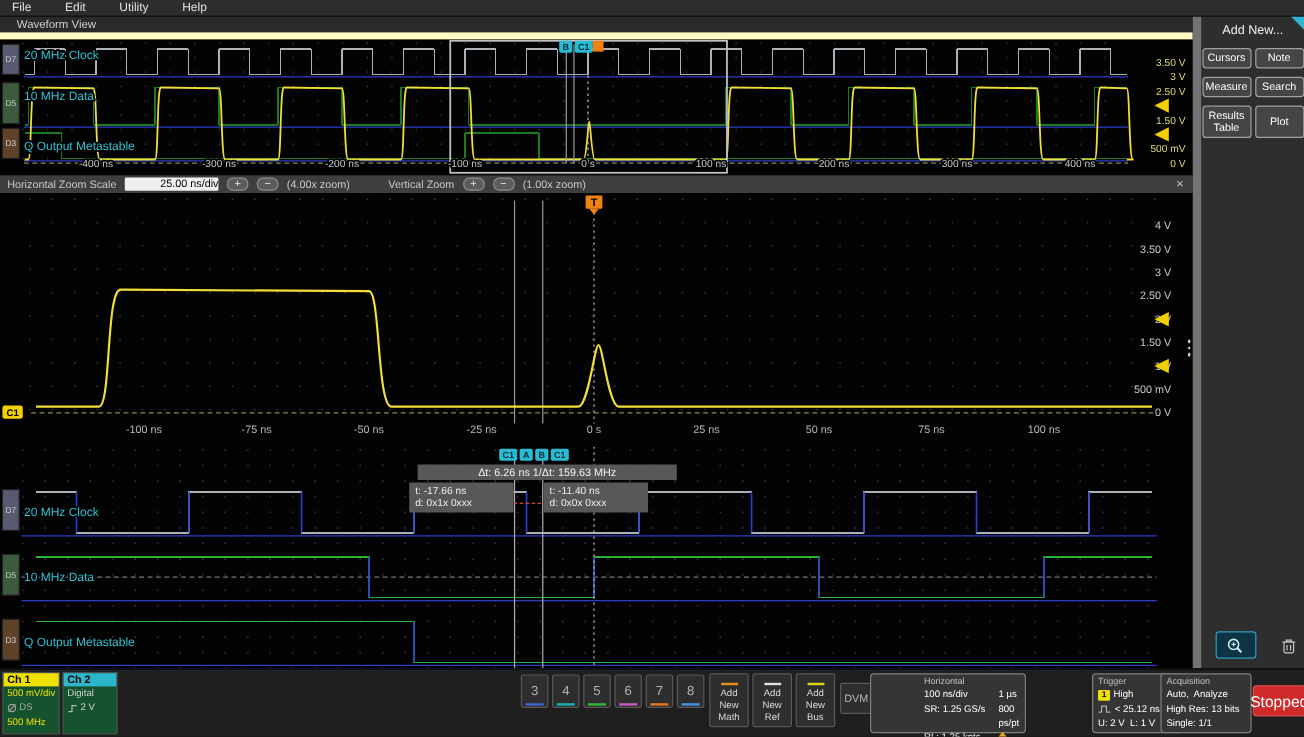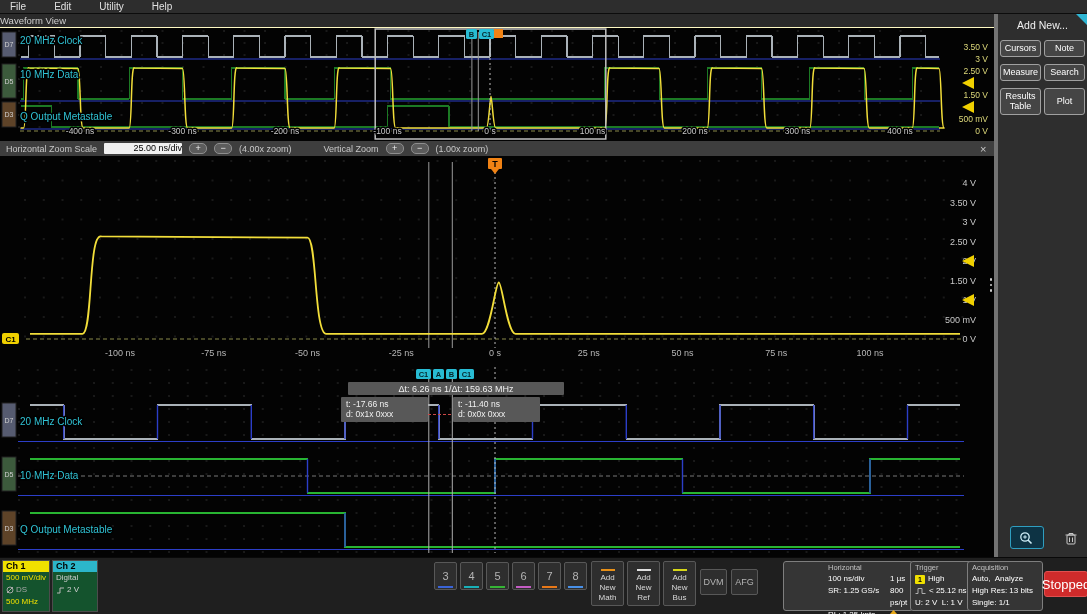--- a/index.html
+++ b/index.html
@@ -1,34 +1,34 @@
 <!DOCTYPE html>
 <html><head>
 <meta charset="utf-8">
 <style>
   html,body{margin:0;padding:0;background:#101010;}
   body{font-family:"Liberation Sans",sans-serif;}
   #page{position:relative;width:1087px;height:614px;background:#202020;overflow:hidden;}
   .menubar{position:absolute;left:0;top:0;width:100%;height:14px;background:#2d2d2d;border-bottom:1px solid #0c0c0c;display:flex;align-items:center;gap:28px;padding-left:10px;box-sizing:border-box;}
   .menubar span{font-size:10px;color:#e0e0e0;}
   #leftcol{position:absolute;left:0;top:14px;width:994px;height:543px;background:#000;}
-  .wvtitle{height:13px;background:#2a2a2a;color:#cfcfcf;font-size:9.5px;line-height:13px;padding-left:0;border-bottom:1px solid #fef9c3;}
+  .wvtitle{height:13px;background:#2a2a2a;color:#cfcfcf;font-size:9.5px;line-height:13px;padding-left:14px;border-bottom:6px solid #fef9c3;}
   .ovwrap{height:113px;position:relative;background:#030303;}
   .zoombar{height:15px;background:#3e3e3e;display:flex;align-items:center;gap:7px;padding:3px 6px;box-sizing:border-box;}
   .zoombar .lbl{font-size:9px;color:#c8c8c8;}
   .zb-val{width:78px;height:11px;background:#f0f0f0;color:#000;font-size:9px;text-align:right;line-height:11px;border-radius:1px;}
   .zb-btn{width:18px;height:11px;background:#5c5c5c;border:1px solid #8e8e8e;border-radius:5px;color:#f0f0f0;font-size:9px;line-height:9px;text-align:center;box-sizing:border-box;padding:0;}
   .zb-close{margin-left:auto;color:#c8c8c8;font-size:11px;width:14px;text-align:center;background:none;border:none;}
   .zvwrap{height:211px;position:relative;background:#030303;}
   .dvwrap{height:191px;position:relative;background:#030303;}
   svg{display:block;}
   svg text{font-family:"Liberation Sans",sans-serif;}
   .dots{position:absolute;right:2px;top:122px;display:flex;flex-direction:column;gap:3px;}
   .dots b{width:2.5px;height:2.5px;background:#cfcfcf;border-radius:50%;}
-  #rightpanel{position:absolute;left:994px;top:14px;width:93px;height:543px;background:#2e2e2e;border-left:4px solid #737373;box-sizing:border-box;}
+  #rightpanel{position:absolute;left:994px;top:14px;width:93px;height:543px;background:#2e2e2e;border-left:7px solid #737373;box-sizing:border-box;}
   .rp-title{text-align:center;font-size:10.5px;color:#f0f0f0;margin-top:5px;}
   .corner-tri{position:absolute;top:0;right:0;width:0;height:0;border-top:11px solid #2fb6d4;border-left:11px solid transparent;}
   .rp-grid{display:grid;grid-template-columns:41px 41px;gap:7px 3px;margin:9px auto 0;width:85px;justify-content:center;}
   .rp-btn{background:#454545;border:1px solid #a0a0a0;border-radius:3px;color:#fff;font-size:9px;padding:2px 0;text-align:center;line-height:1.2;min-height:13px;}
   .rp-bottom{position:absolute;bottom:8px;left:0;width:100%;display:flex;gap:14px;padding-left:12px;box-sizing:border-box;align-items:center;}
   .zoommode-btn{width:34px;height:23px;background:#0d3344;border:1px solid #2f9ec0;border-radius:3px;display:flex;align-items:center;justify-content:center;padding:0;}
   .trash-btn{width:26px;height:23px;background:none;border:none;display:flex;align-items:center;justify-content:center;padding:0;}
   #bottombar{position:absolute;left:0;top:557px;width:1087px;height:57px;background:#1f1f1f;border-top:1px solid #090909;box-sizing:border-box;}
   .chbadge{position:absolute;top:2px;width:48px;height:52px;background:#14532d;border:1px solid #4c4c4c;box-sizing:border-box;}
   .chbadge .hdr{height:11px;font-size:9px;font-weight:bold;color:#000;line-height:11px;padding-left:3px;}
@@ -47,21 +47,21 @@
   .addbtns{position:absolute;left:591px;top:3px;display:flex;gap:3px;}
   .addbtn{width:33px;height:45px;background:#2e2e2e;border:1px solid #585858;border-radius:2px;box-sizing:border-box;text-align:center;padding:0;}
   .addbtn i{display:block;width:14px;height:2px;margin:4px auto 2px;}
   .addbtn .m{background:#e89018;} .addbtn .r{background:#e0e0e0;} .addbtn .b{background:#d8d818;}
   .addbtn span{font-size:8px;color:#d8d8d8;line-height:1.25;display:block;padding:0 2px;}
   .utilbtns{position:absolute;left:700px;top:11px;display:flex;gap:4px;}
   .utilbtn{width:27px;height:26px;background:#2e2e2e;border:1px solid #585858;border-radius:2px;color:#b4b4b4;font-size:9px;display:flex;align-items:center;justify-content:center;box-sizing:border-box;padding:0;}
   .panel{position:absolute;top:3px;height:50px;background:#353535;border:1px solid #7e7e7e;border-radius:3px;box-sizing:border-box;padding:1px 4px;}
   .panel .ttl{font-size:7.5px;color:#c0c0c0;line-height:10px;}
   .panel .grid{display:grid;grid-template-columns:62px auto;font-size:8px;color:#fff;line-height:12px;}
-  #hpanel{left:783px;width:130px;padding-left:44px;}
+  #hpanel{left:725px;width:130px;padding-left:44px;}
   #tpanel{left:910px;width:76px;}
   #apanel{left:967px;width:76px;}
   .trow{display:flex;align-items:center;gap:3px;font-size:8px;color:#fff;line-height:12px;}
   .arow{font-size:8px;color:#fff;line-height:12px;}
   .chip{width:10px;height:9px;background:#f0e000;color:#000;font-size:7px;font-weight:bold;text-align:center;line-height:9px;border-radius:1px;flex:0 0 auto;}
   .pre{white-space:pre;}
   #stopped{position:absolute;left:1044px;top:13px;width:44px;height:17px;background:#cf2b2b;border:1px solid #e05050;border-radius:3px;color:#fff;font-size:13px;display:flex;align-items:center;justify-content:center;padding:12px;}
 </style>
 </head>
 <body>

